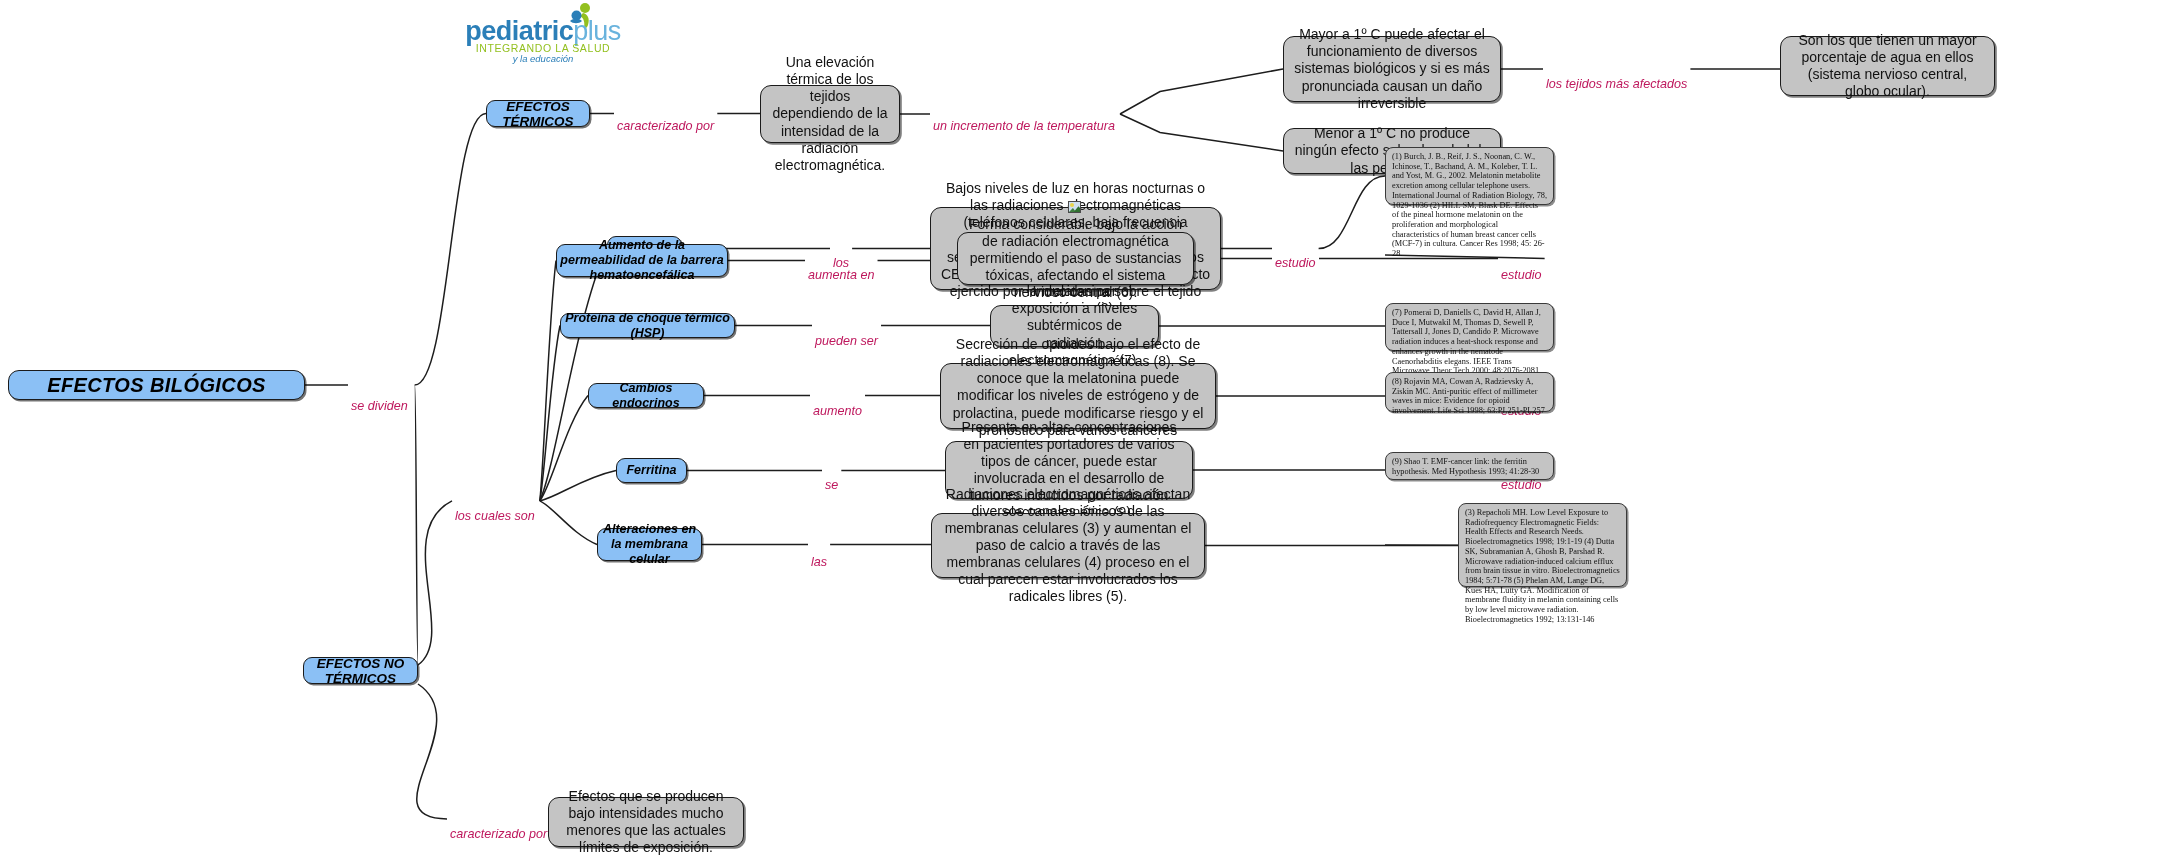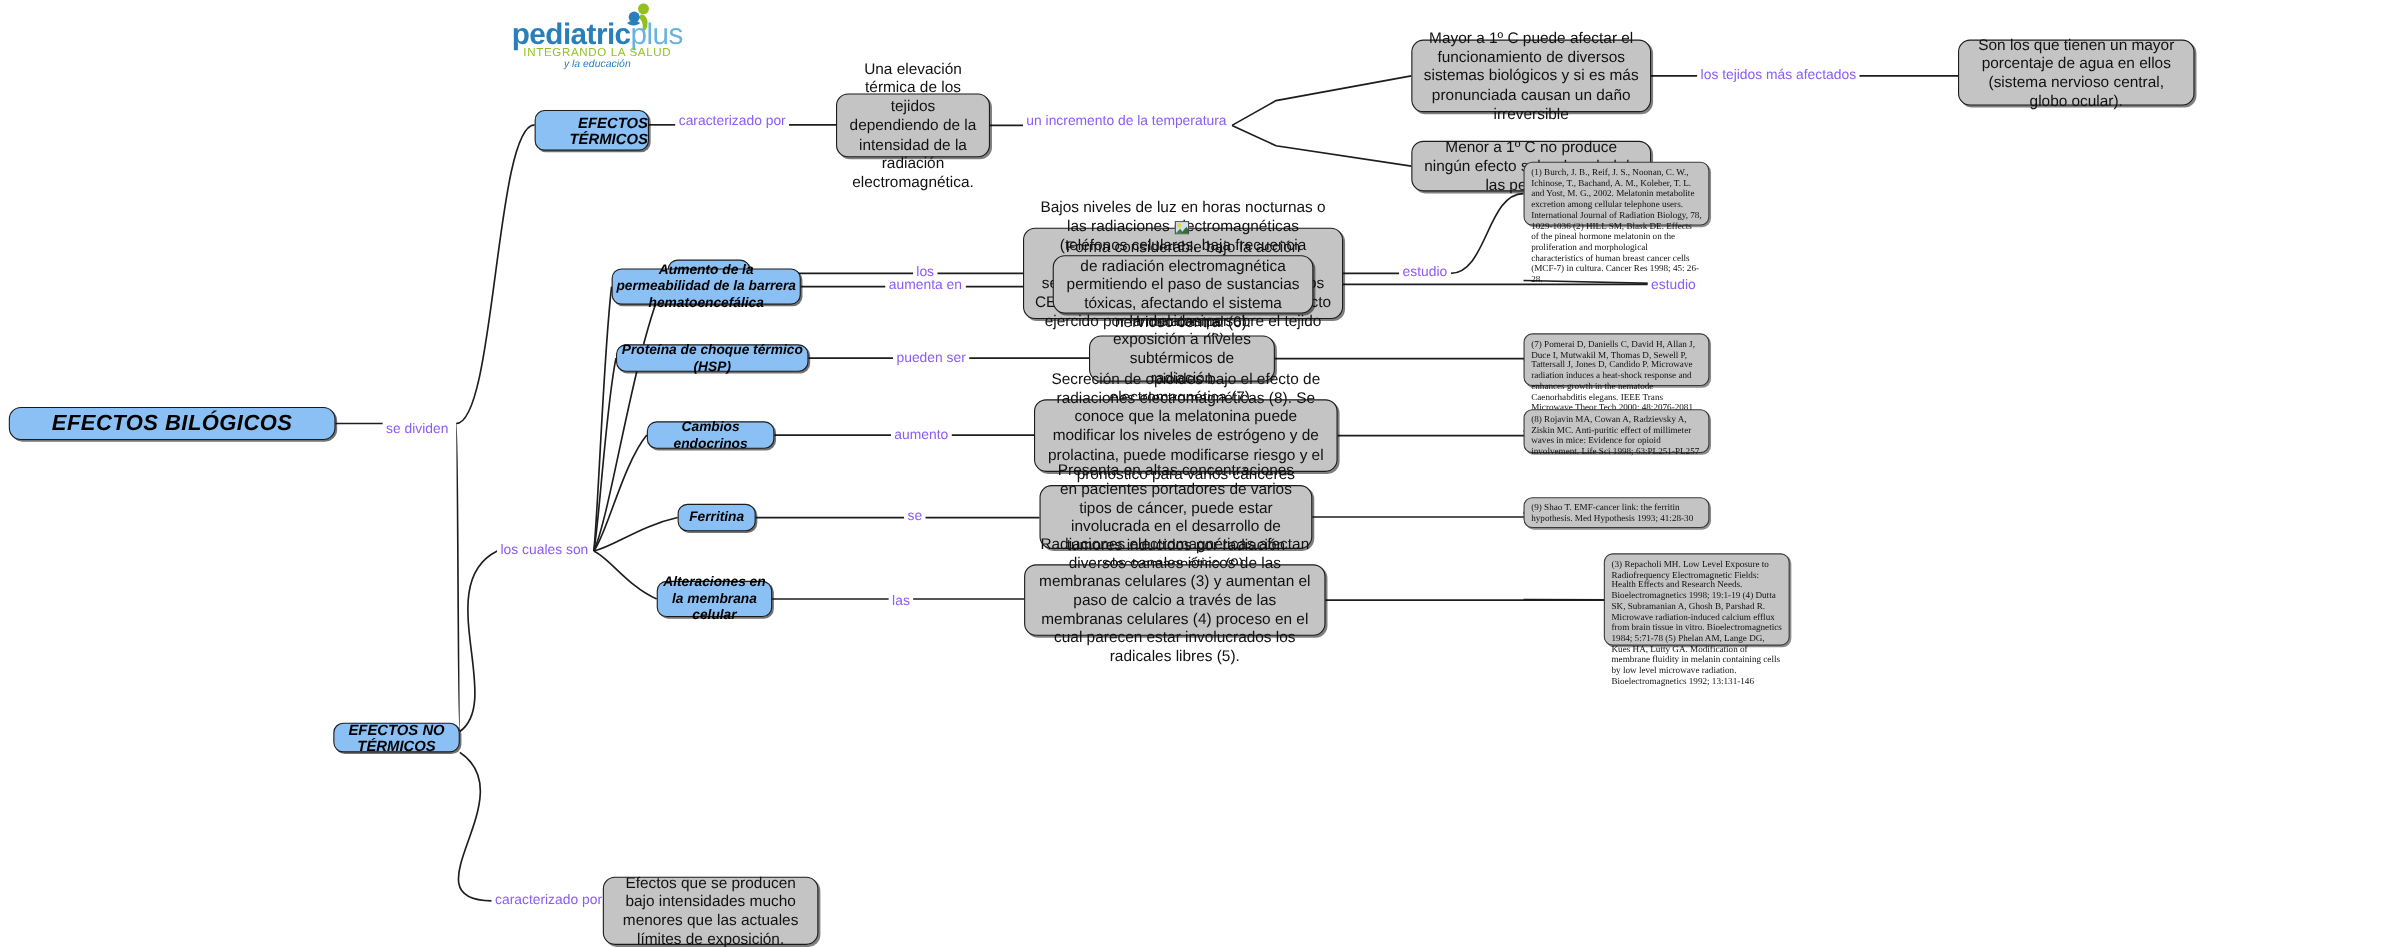--- a/index.html
+++ b/index.html
@@ -138,25 +138,27 @@
     text-align: left;
     justify-content: flex-start;
     align-items: flex-start;
     box-shadow: 1.5px 1.5px 0 rgba(0,0,0,0.45);
   }
 
   
   .edge-label {
     position: absolute;
     font-size: 12.6px;
-    color: #8b5cf6;
+    font-style: italic;
+    color: #be185d;
     background: #ffffff;
     white-space: nowrap;
     padding: 0 3px;
     line-height: 1.1;
+    margin-top: 16px;
   }
 
   
   .pic-icon {
     position: absolute;
     width: 13px;
     height: 12px;
     background: #dfe8f2;
     border: 1px solid #4a4a4a;
     box-sizing: border-box;
@@ -236,21 +238,21 @@
     <div class="logo-word"><span>pediatric</span><span class="plus">plus</span></div>
     <div class="logo-sub1">INTEGRANDO LA SALUD</div>
     <div class="logo-sub2">y la educación</div>
   </div>
 
   <div class="node blue root" style="left:8px; top:370px; width:297px; height:30px;">
     <span>EFECTOS BILÓGICOS</span>
   </div>
   <div class="edge-label" style="left:348px; top:384px;">se dividen</div>
 
-  <div class="node blue branch" style="left:486px; top:100px; width:104px; height:37px;text-align:right;">
+  <div class="node blue branch" style="left:486px; top:100px; width:104px; height:27px;">
     <span>EFECTOS TÉRMICOS</span>
   </div>
   <div class="edge-label" style="left:614px; top:104px;">caracterizado por</div>
 
   <div class="node gray" style="left:760px; top:85px; width:140px; height:58px;">
     <span>Una elevación térmica de los tejidos dependiendo de la intensidad de la radiación electromagnética.</span>
   </div>
 
   <div class="edge-label" style="left:930px; top:104px;">un incremento de la temperatura</div>
 
@@ -269,21 +271,21 @@
   </div>
 
   <div class="node blue branch" style="left:303px; top:657px; width:115px; height:27px;">
     <span>EFECTOS NO TÉRMICOS</span>
   </div>
 
   <div class="edge-label" style="left:452px; top:494px;">los cuales son</div>
 
   <div class="edge-label" style="left:447px; top:812px;">caracterizado por</div>
 
-  <div class="node gray" style="left:548px; top:797px; width:196px; height:62px;">
+  <div class="node gray" style="left:548px; top:797px; width:196px; height:50px;">
     <span>Efectos que se producen bajo intensidades mucho menores que las actuales límites de exposición.</span>
   </div>
 
   <div class="node blue leafname" style="left:607px; top:236px; width:75px; height:25px;">
     <span>Melatonina</span>
   </div>
   <div class="edge-label" style="left:830px; top:241px;">los</div>
   <div class="node gray" style="left:930px; top:207px; width:291px; height:83px;">
     <span>Bajos niveles de luz en horas nocturnas o las radiaciones electromagnéticas (teléfonos celulares, baja frecuencia (60Hz)) causan la disminución de la secreción de melatonina. (1). Además los CEM inhibirían el efecto oncostático directo ejercido por la melatonina sobre el tejido mamario (2)</span>
   </div>

